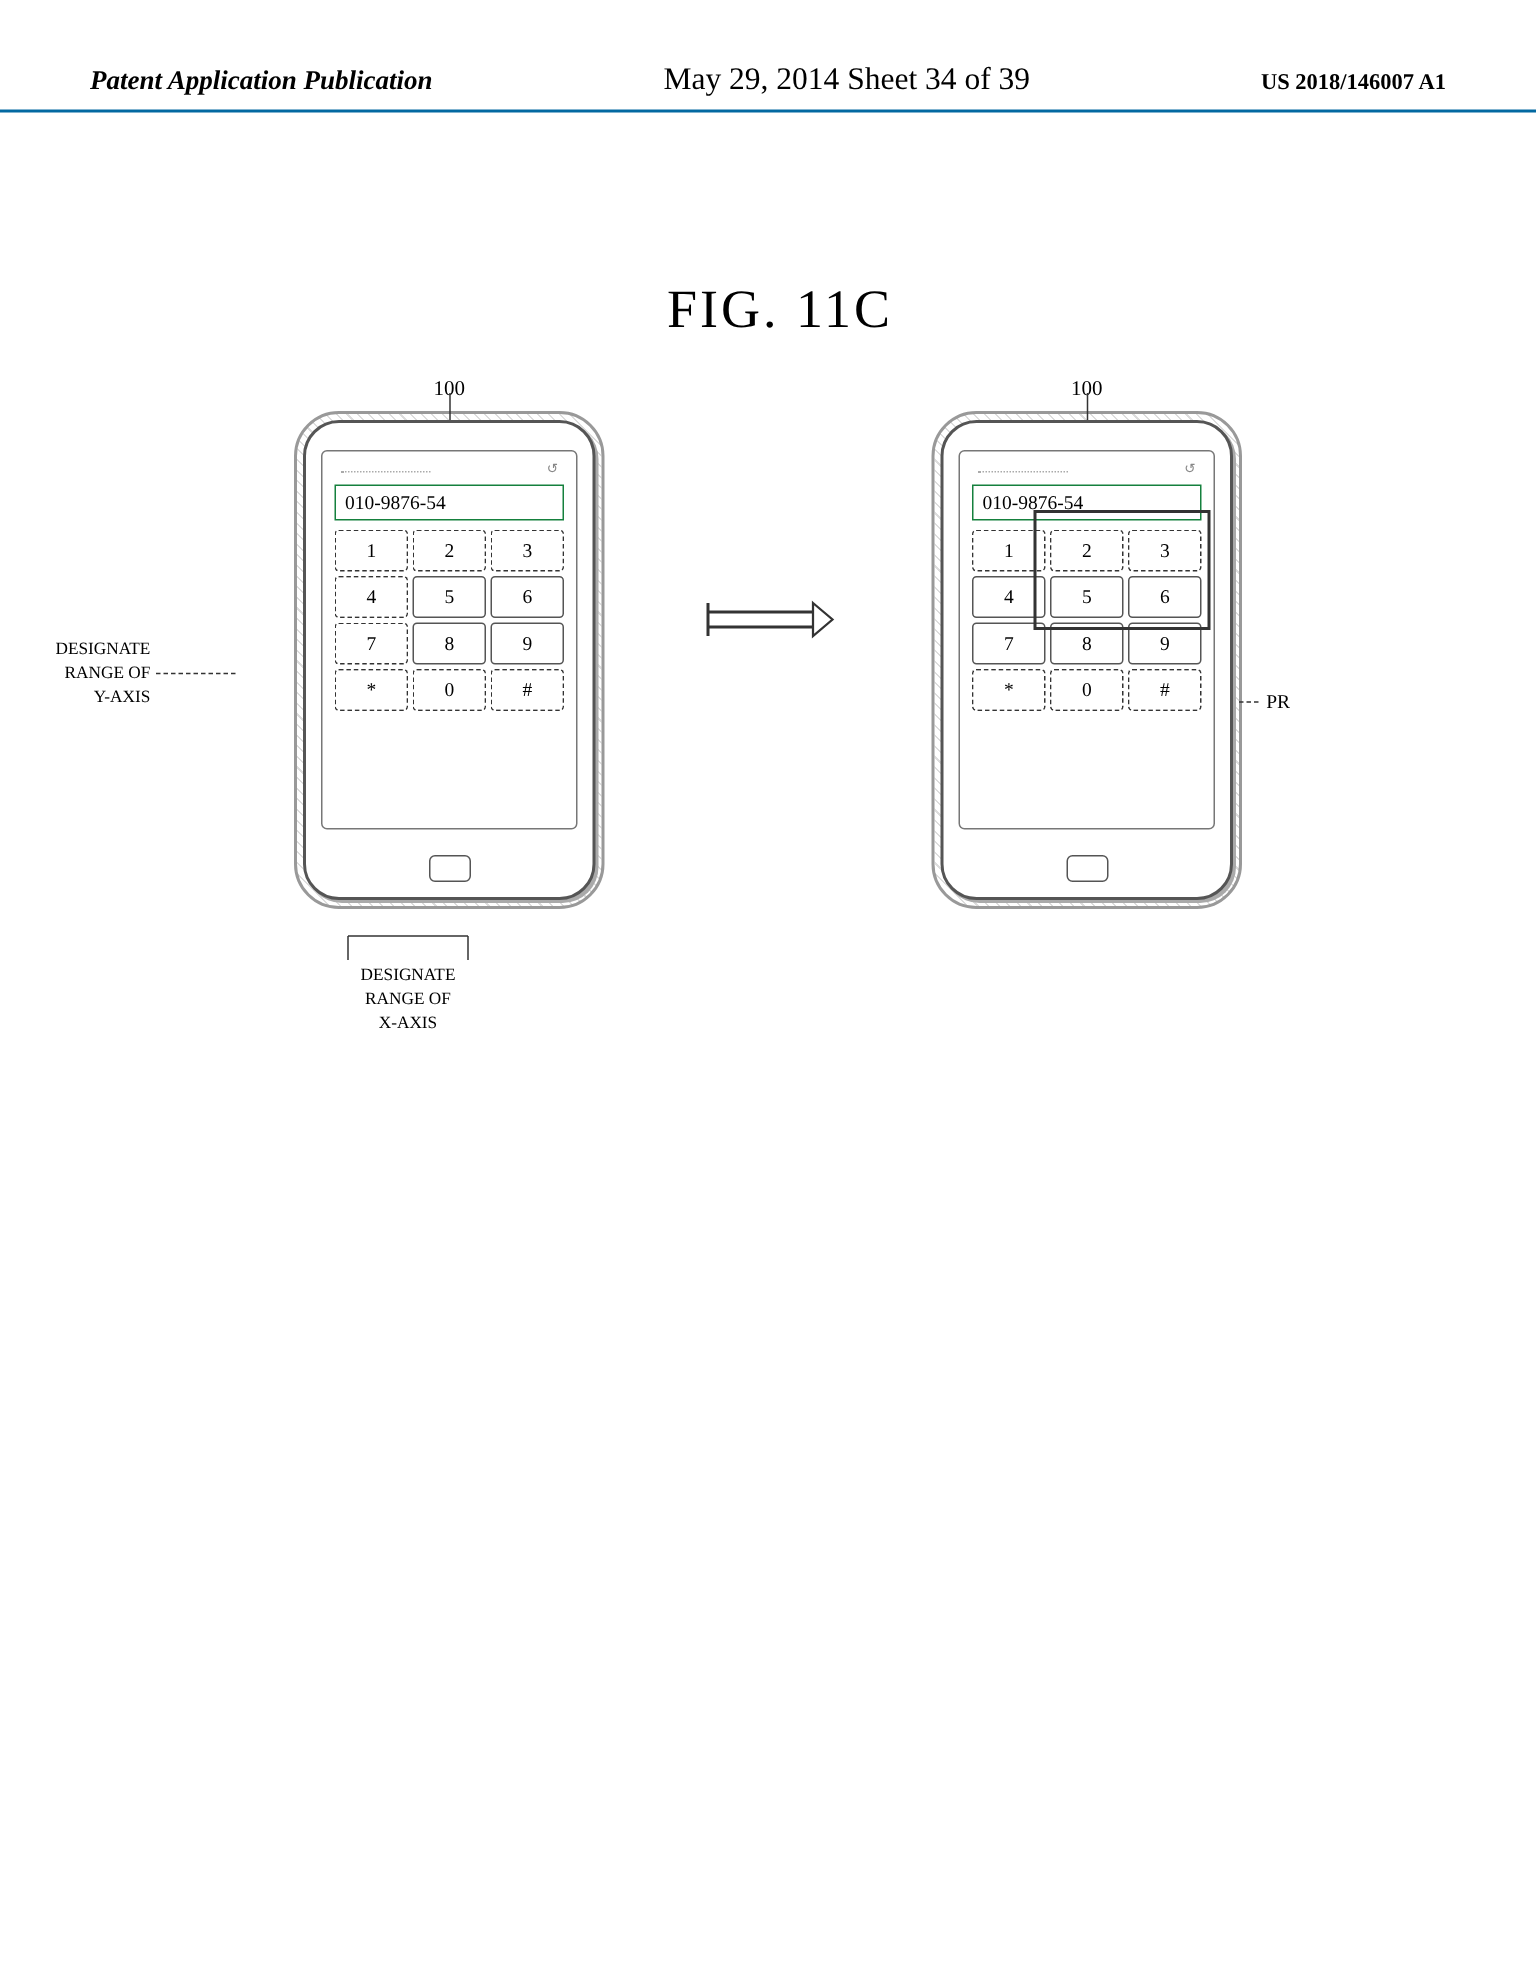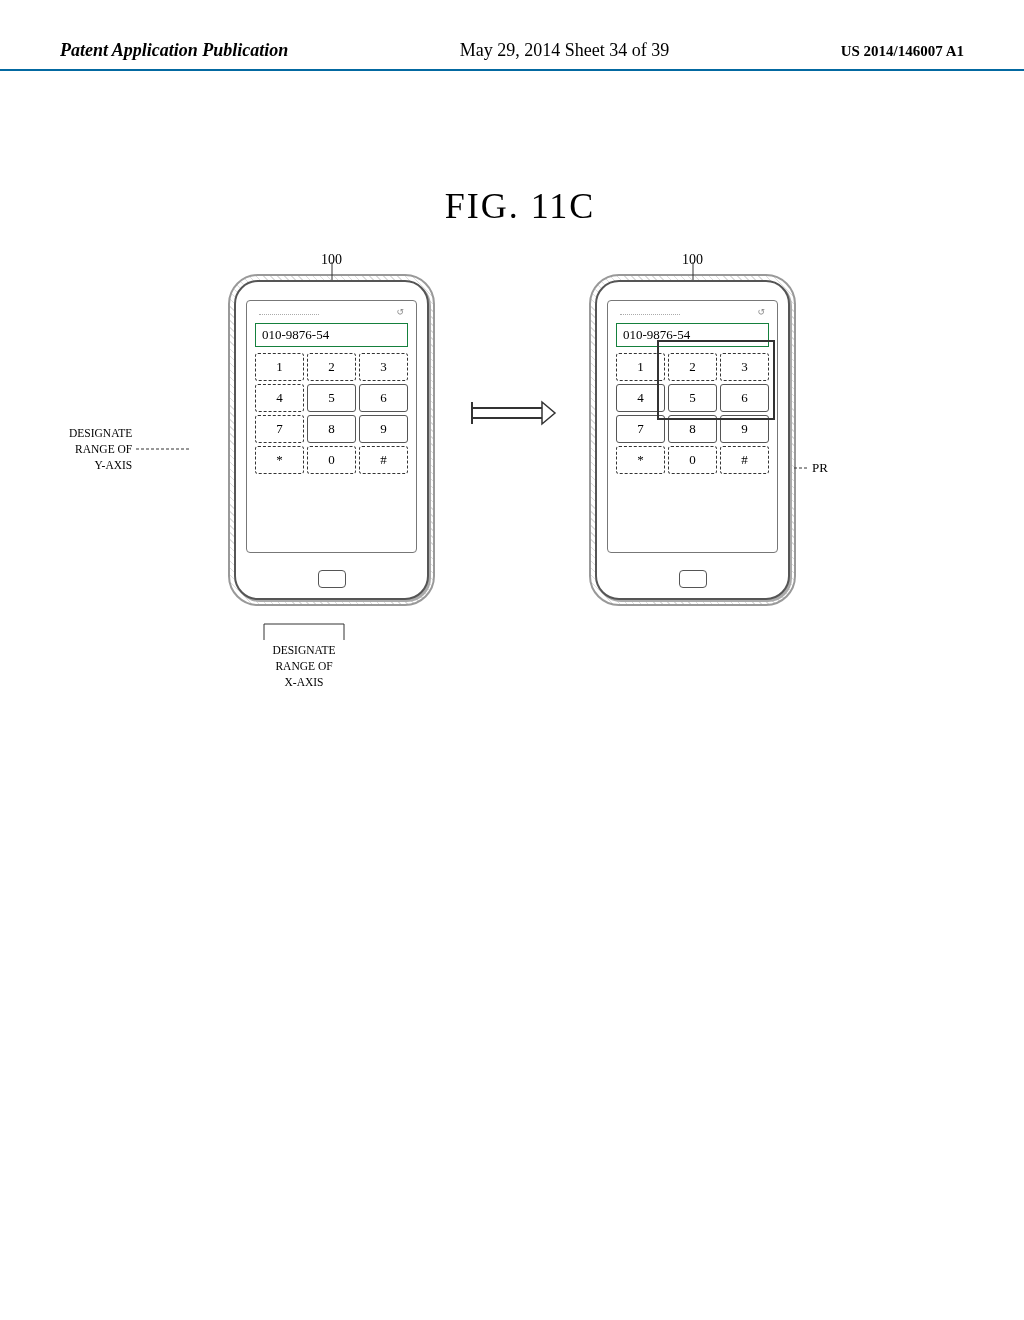--- a/index.html
+++ b/index.html
@@ -24,21 +24,21 @@
       padding: 0 60px;
       border-bottom: 2px solid #0369a1;
       padding-bottom: 8px;
     }
     .header-left {
       font-size: 18px;
       font-weight: bold;
       font-style: italic;
     }
     .header-center {
-      font-size: 18px;
+      font-size: 21px;
       text-align: right;
     }
     .header-right {
       font-size: 15px;
       font-weight: bold;
     }
 
     
     .fig-title {
       position: absolute;
@@ -54,21 +54,21 @@
 
     
     .diagram-area {
       position: absolute;
       top: 260px;
       left: 0;
       right: 0;
       display: flex;
       justify-content: center;
       align-items: flex-start;
-      gap: 28px;
+      gap: 60px;
     }
 
     
     .phone-container {
       display: flex;
       flex-direction: column;
       align-items: center;
       position: relative;
     }
 
@@ -185,21 +185,21 @@
       font-size: 14px;
       text-align: center;
     }
   </style>
 </head>
 <body>
 
 <div class="header">
   <span class="header-left">Patent Application Publication</span>
   <span class="header-center">May 29, 2014  Sheet 34 of 39</span>
-  <span class="header-right">US 2014/146007 A1</span>
+  <span class="header-right">US 2018/146007 A1</span>
 </div>
 
 <div class="fig-title">FIG. 11C</div>
 
 <div class="diagram-area">
 
   <div class="phone-container" style="position:relative; margin-top: 20px;">
 
     <div class="reference-label" style="position:absolute; top:-28px; left:50%; transform:translateX(-50%); font-size:14px;">100</div>
 

